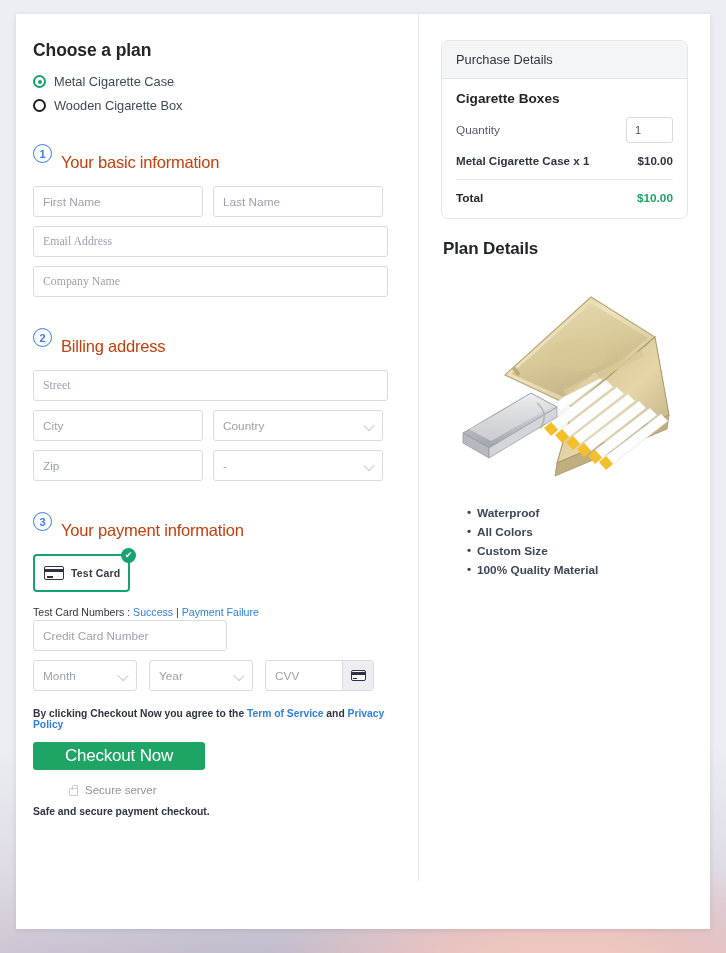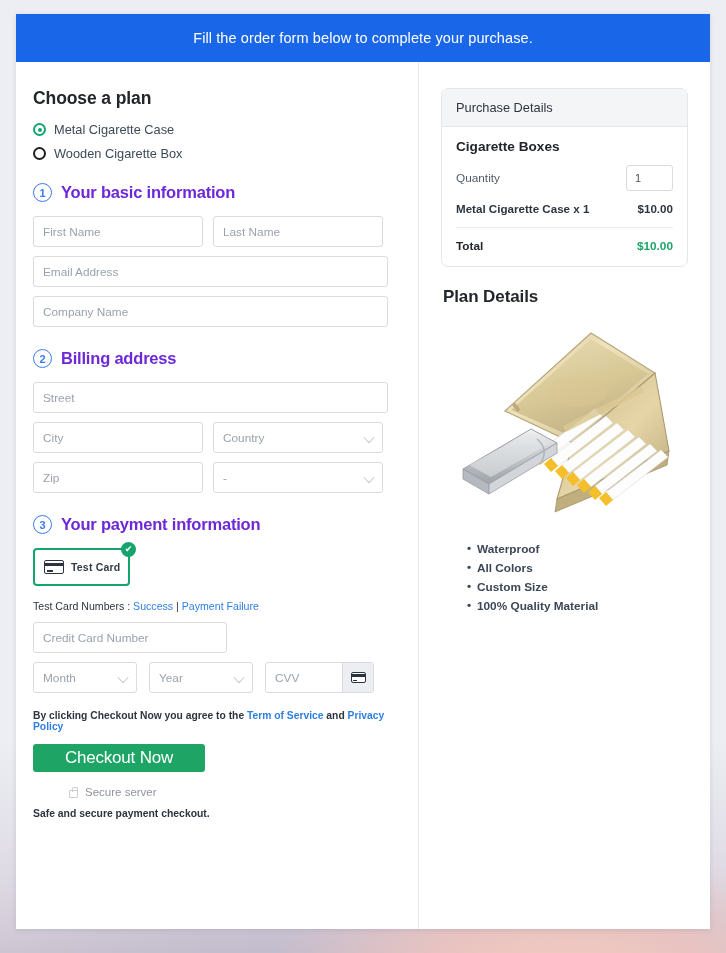--- a/index.html
+++ b/index.html
@@ -111,42 +111,43 @@
     font-size: 11px;
     font-weight: 600;
     display: flex;
     align-items: center;
     justify-content: center;
     margin-right: 9px;
     flex: none;
   }
   .step-title {
     font-size: 16.5px;
-    color: #6d28d9;
-    font-weight: 700;
+    color: #c2410c;
+    font-weight: 400;
     letter-spacing: -0.2px;
+    margin-top: 18px;
   }
 
   
   .field-row { display: flex; gap: 10px; margin-bottom: 9px; }
   .inp {
     height: 31px;
     border: 1px solid #d8dbe0;
     border-radius: 3px;
     background: #fff;
     font-size: 11.8px;
     color: #9aa2ae;
     padding: 0 9px;
     display: flex;
     align-items: center;
     font-family: "Liberation Sans", sans-serif;
     width: 100%;
   }
   .inp.half { width: 170px; flex: none; }
-  .inp.full { width: 357px; }
+  .inp.full { width: 357px; font-family: Liberation Serif, serif; }
   .inp.cc   { width: 194px; }
 
   .sel {
     position: relative;
     justify-content: flex-start;
   }
   .chev {
     position: absolute;
     right: 9px; top: 50%;
     margin-top: -3px;
@@ -209,21 +210,21 @@
     content: "";
     position: absolute;
     left: 1.5px; bottom: 1.5px;
     width: 6px; height: 2px;
     background: #2b3440;
   }
 
   .testnums {
     font-size: 10.6px;
     color: #2d3540;
-    margin-bottom: 10px;
+    margin-bottom: 2px;
   }
   .testnums a { color: #2f7fe0; text-decoration: none; }
 
   
   .cvv-group {
     display: flex;
     width: 109px;
     height: 31px;
     border: 1px solid #d8dbe0;
     border-radius: 3px;
@@ -356,21 +357,21 @@
     font-weight: 700;
     color: #22262b;
   }
   .pp-total .amt { color: #1ea566; }
 
   .plan-title {
     font-size: 17px;
     color: #22262b;
     font-weight: 600;
     letter-spacing: -0.1px;
-    margin: 20px 0 6px 2px;
+    margin: 20px 0 18px 2px;
   }
 
   .product-img {
     width: 240px;
     height: 215px;
     margin: 4px auto 0;
     position: relative;
   }
 
   .feature-list {
@@ -390,23 +391,20 @@
     position: absolute;
     left: 0; top: -1px;
     color: #3c4756;
   }
 </style>
 </head>
 <body>
 
 <div class="page-card">
 
-  <div class="banner">
-    <span>Fill the order form below to complete your purchase.</span>
-  </div>
 
   <div class="body-cols">
 
     <div class="col-left">
 
       <h2 class="choose">Choose a plan</h2>
 
       <div class="radio-row">
         <span class="radio-dot on"></span>
         <span class="radio-label">Metal Cigarette Case</span>

